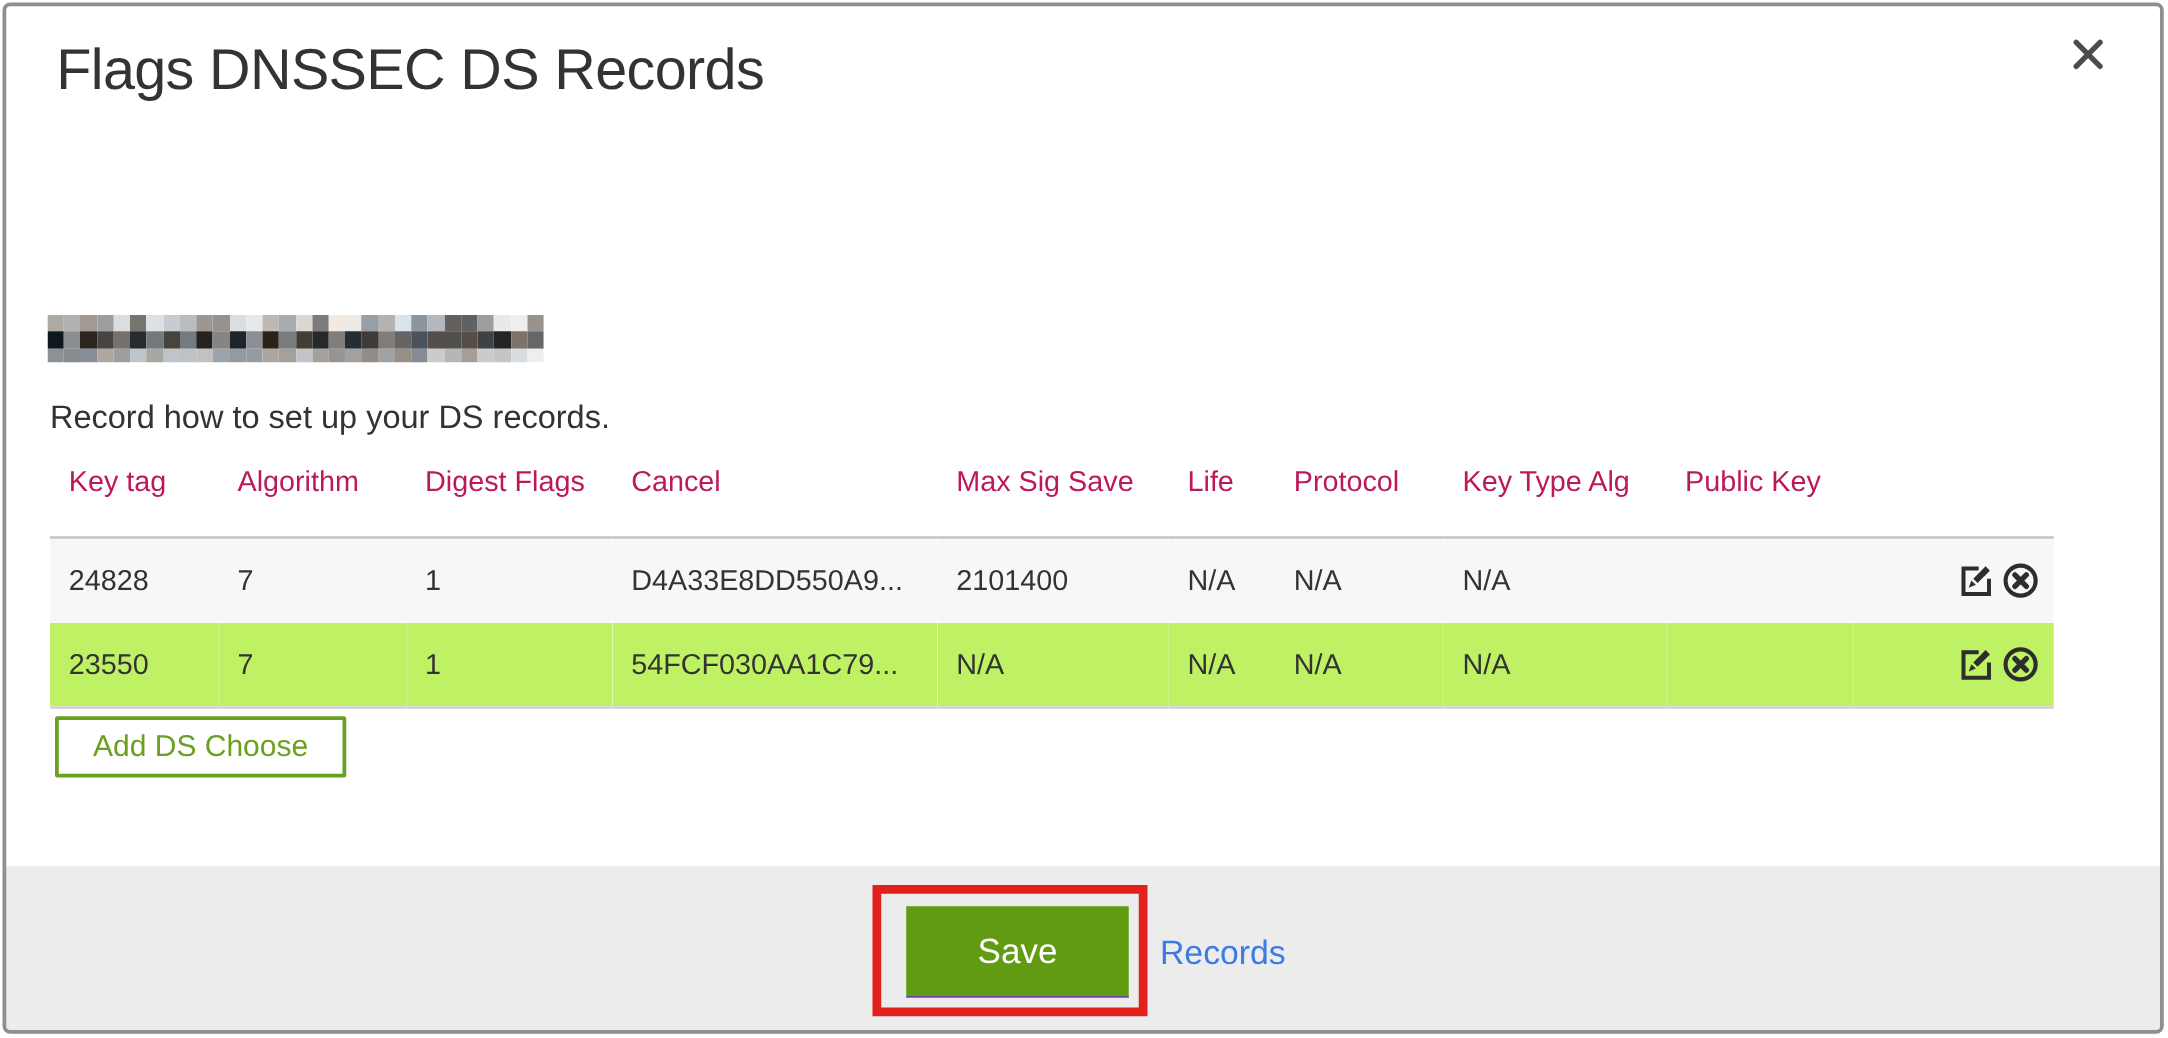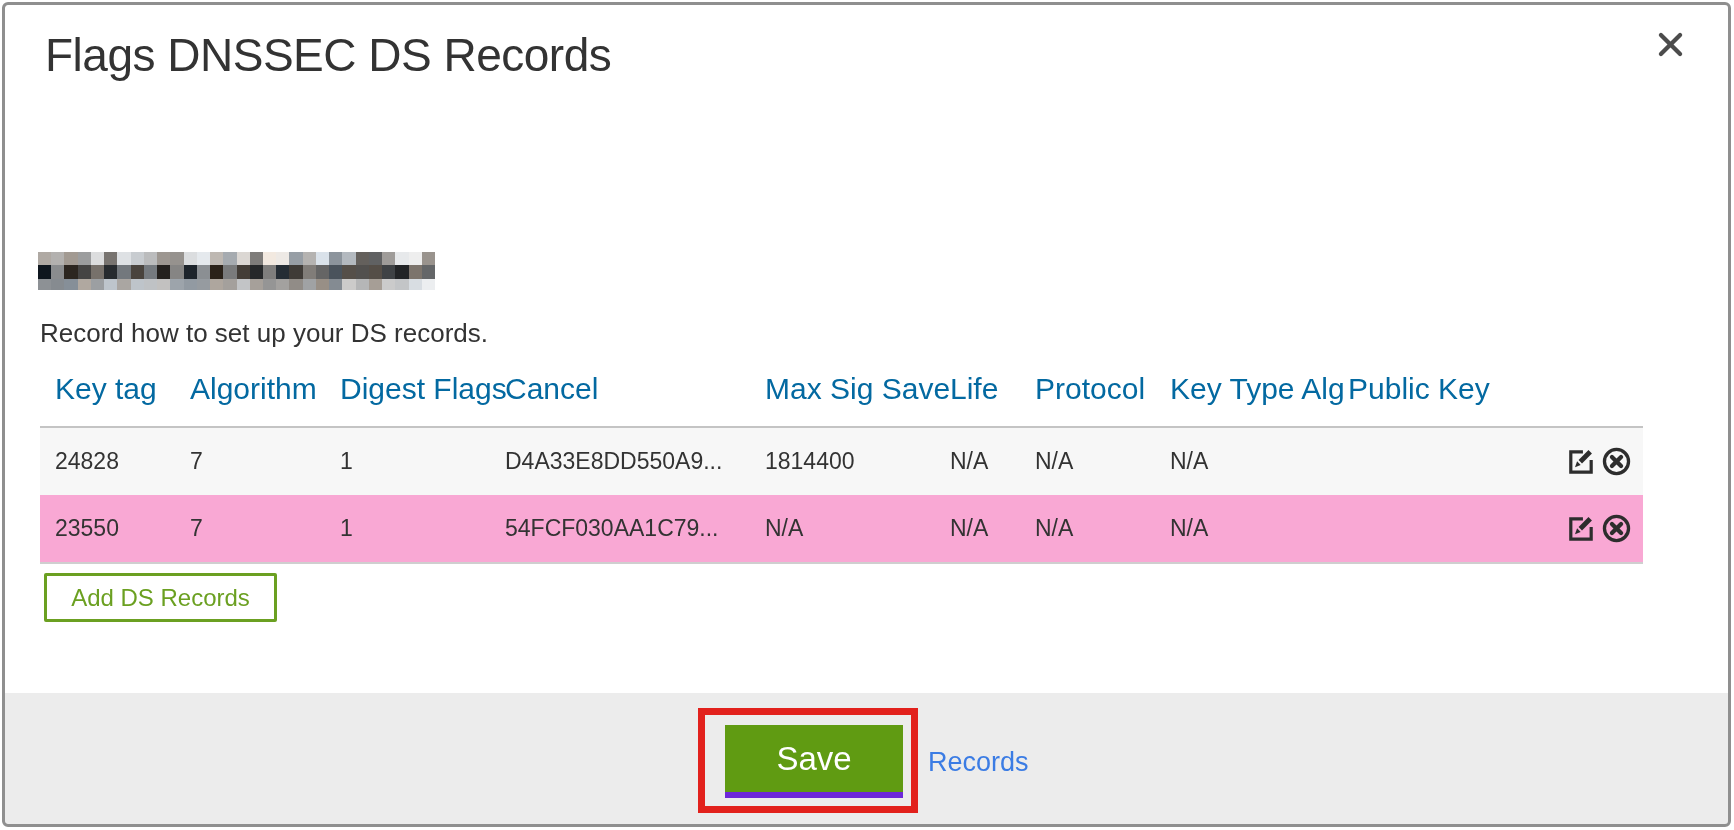--- a/index.html
+++ b/index.html
@@ -29,30 +29,30 @@
   }
 
   .instruction {
     position: absolute; left: 40px; top: 318px;
     font-size: 26px; line-height: 1.2; color: #333;
   }
 
   .ds-table-wrap { position: absolute; left: 40px; top: 362px; width: 1603px; }
   table.ds-table { width: 1603px; border-collapse: collapse; table-layout: fixed; }
   table.ds-table th {
-    text-align: left; font-weight: 400; font-size: 30px; color: #0369a1;
-    padding: 10px 4px 20px 15px; height: 55px; vertical-align: middle;
+    text-align: left; font-weight: 400; font-size: 23px; color: #be185d;
+    padding: 10px 4px 30px 15px; height: 55px; vertical-align: middle;
     border-bottom: 2px solid #c4c4c4; white-space: nowrap;
   }
   table.ds-table td {
     font-size: 23px; color: #333; padding-left: 15px; height: 68px;
     vertical-align: middle; white-space: nowrap; overflow: hidden;
   }
   table.ds-table tbody tr.row-odd { background: #f7f7f7; }
-  table.ds-table tbody tr.row-even { background: #f9a8d4; }
+  table.ds-table tbody tr.row-even { background: #bef264; }
   table.ds-table tbody tr:last-child td { border-bottom: 2px solid #cfcfcf; }
   td.actions-cell { padding-right: 10px; }
   .row-actions { display: flex; justify-content: flex-end; align-items: center; gap: 2px; }
   .icon-btn { width: 34px; height: 34px; display: inline-flex; align-items: center; justify-content: center; cursor: pointer; }
 
   .add-ds-btn {
     position: absolute; left: 44px; top: 573px; width: 233px; height: 49px;
     background: #ffffff; border: 3px solid #6ba021; border-radius: 2px;
     color: #6ba021; font-size: 24px; font-family: "Liberation Sans", sans-serif;
     display: flex; align-items: center; justify-content: center; cursor: pointer;
@@ -63,22 +63,22 @@
     background: #ececec; border-radius: 0 0 5px 5px;
   }
 
   .annotation-box {
     position: absolute; left: 698px; top: 708px; width: 220px; height: 105px;
     border: 7px solid #e2211c; z-index: 40; pointer-events: none;
   }
 
   .save-btn {
     position: absolute; left: 725px; top: 725px; width: 178px; height: 73px;
-    background: #609b12; border: none; border-bottom: 6px solid #6d28d9;
-    color: #ffffff; font-size: 33px; font-family: "Liberation Sans", sans-serif;
+    background: #609b12; border: none; border-bottom: 1px solid #6d28d9;
+    color: #ffffff; font-size: 28px; font-family: "Liberation Sans", sans-serif;
     display: flex; align-items: center; justify-content: center; cursor: pointer;
   }
 
   .cancel-link {
     position: absolute; left: 928px; top: 746px; height: 32px; line-height: 32px;
     font-size: 27px; color: #3b7ce4; cursor: pointer; text-decoration: none;
   }
 </style>
 </head>
 <body>
@@ -218,21 +218,21 @@
         <th>Public Key</th>
         <th></th>
       </tr>
     </thead>
     <tbody>
       <tr class="row-odd">
         <td>24828</td>
         <td>7</td>
         <td>1</td>
         <td>D4A33E8DD550A9...</td>
-        <td>1814400</td>
+        <td>2101400</td>
         <td>N/A</td>
         <td>N/A</td>
         <td>N/A</td>
         <td></td>
         <td class="actions-cell">
           <span class="row-actions">
             <span class="icon-btn">
               <svg width="33" height="33" viewBox="0 0 34 34">
                 <path d="M28 15.5 V28 H7 V7 h12.5" fill="none" stroke="#2d2d2d" stroke-width="3.3"></path>
                 <line x1="16.8" y1="17.2" x2="27" y2="7" stroke="#2d2d2d" stroke-width="5"></line>
@@ -275,21 +275,21 @@
                 <line x1="21.7" y1="12.3" x2="12.3" y2="21.7" stroke="#2d2d2d" stroke-width="4.4" stroke-linecap="round"></line>
               </svg>
             </span>
           </span>
         </td>
       </tr>
     </tbody>
   </table>
 </div>
 
-<button class="add-ds-btn">Add DS Records</button>
+<button class="add-ds-btn">Add DS Choose</button>
 
 <div class="footer"></div>
 
 <div class="annotation-box"></div>
 
 <button class="save-btn">Save</button>
 
 <a class="cancel-link">Records</a>
 
 </body></html>

